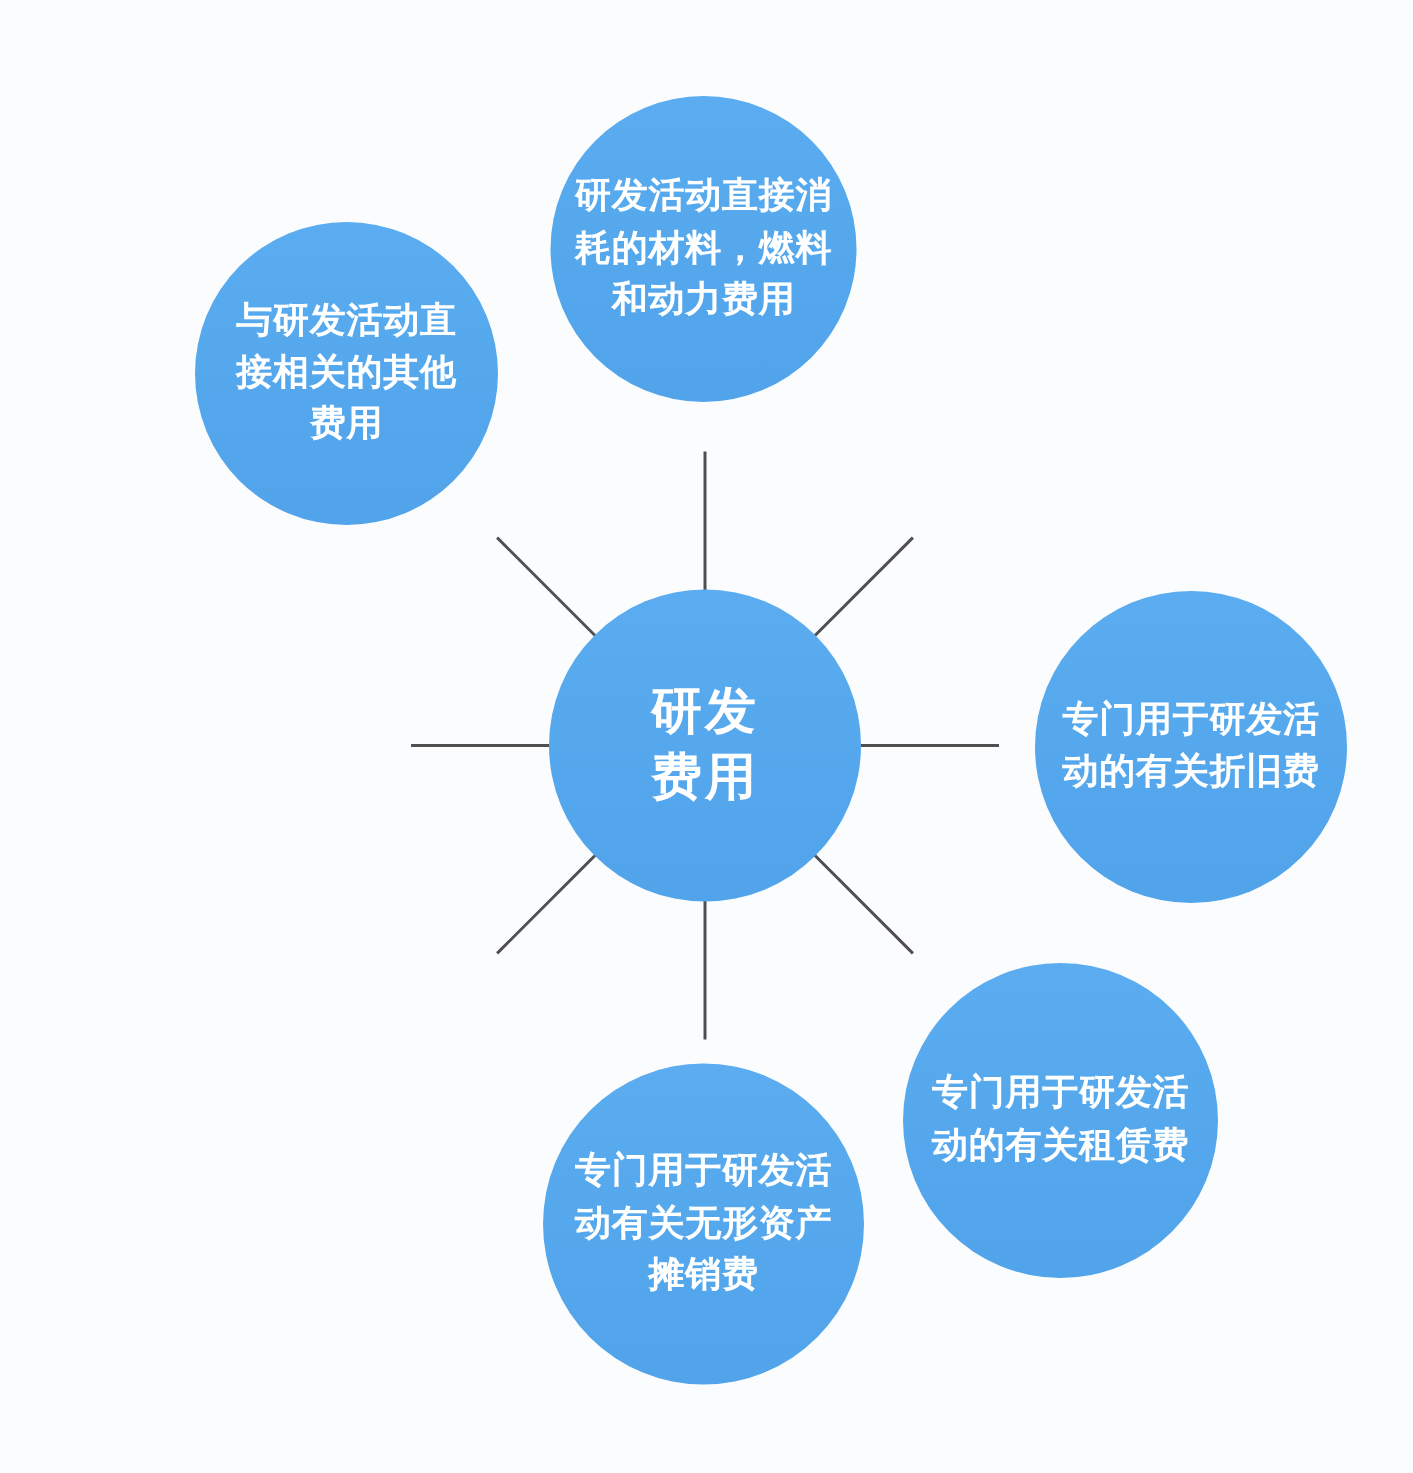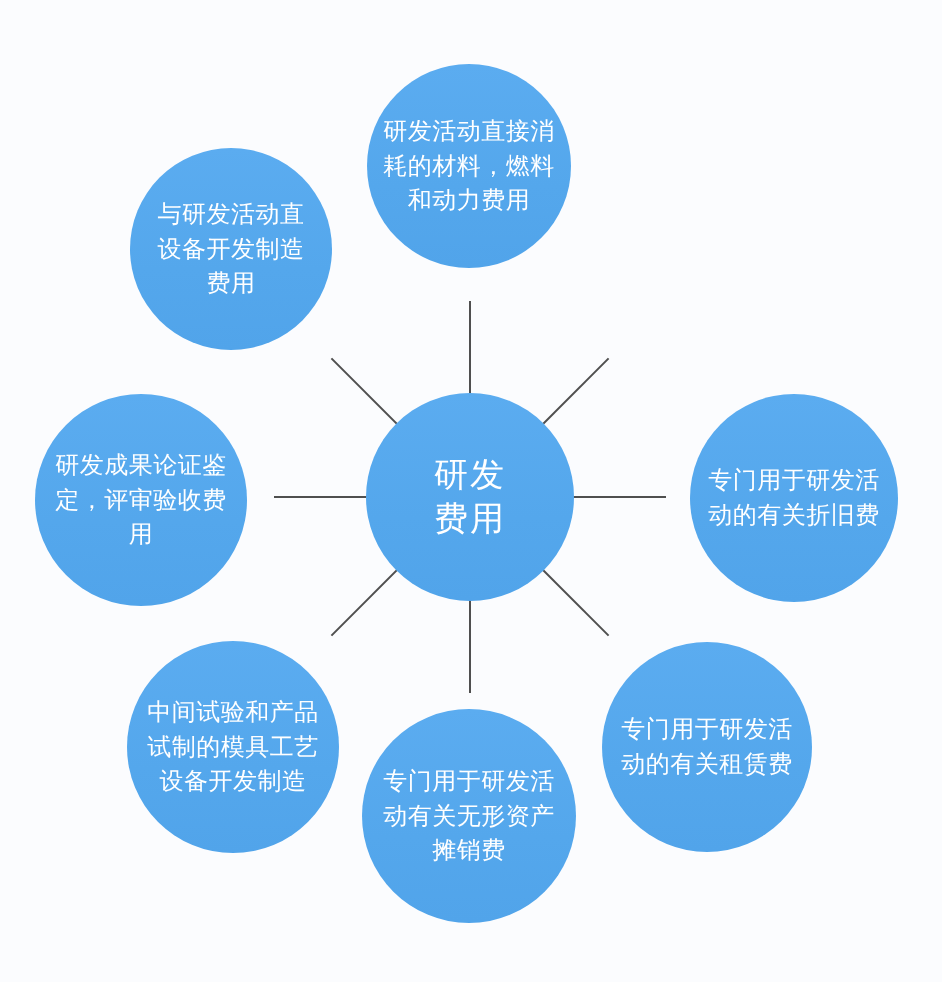--- a/index.html
+++ b/index.html
@@ -40,21 +40,21 @@
     border-radius: 50%;
     background: linear-gradient(180deg, #5bacf0 0%, #54a7ec 60%, #51a4ea 100%);
     color: #ffffff;
     display: flex;
     align-items: center;
     justify-content: center;
     text-align: center;
   }
   .node .label {
     font-size: 24px;
-    font-weight: normal;
+    font-weight: bold;
     line-height: 1.45;
     white-space: pre-line;
     letter-spacing: 0.5px;
   }
   .node.center .label {
     font-size: 34px;
     line-height: 1.28;
     letter-spacing: 2px;
   }
 
@@ -99,35 +99,25 @@
     <div class="label">专门用于研发活
 动的有关租赁费</div>
   </div>
 
   <div class="node bottom">
     <div class="label">专门用于研发活
 动有关无形资产
 摊销费</div>
   </div>
 
-  <div class="node bottom-left">
-    <div class="label">中间试验和产品
-试制的模具工艺
-设备开发制造</div>
-  </div>
 
-  <div class="node left">
-    <div class="label">研发成果论证鉴
-定，评审验收费
-用</div>
-  </div>
 
   <div class="node top-left">
     <div class="label">与研发活动直
-设备开发制造
+接相关的其他
 费用</div>
   </div>
 
   <div class="node center">
     <div class="label">研发
 费用</div>
   </div>
 
 </div>
 

